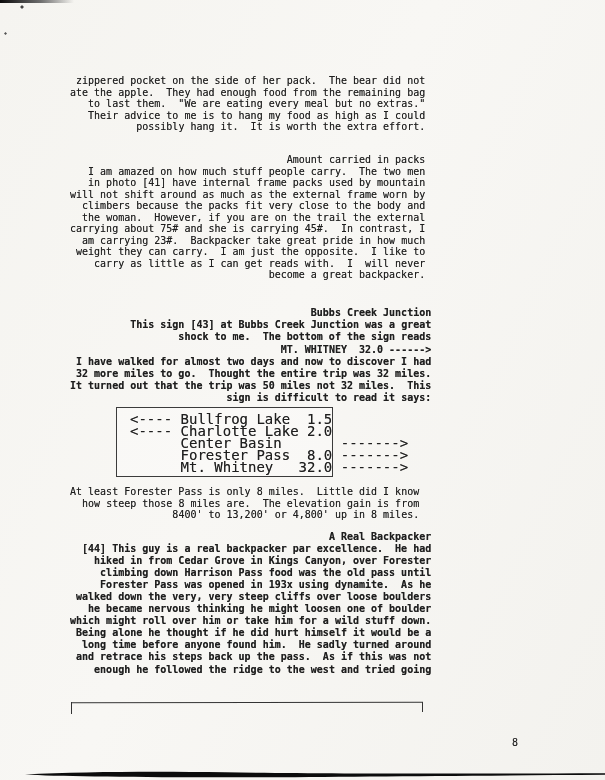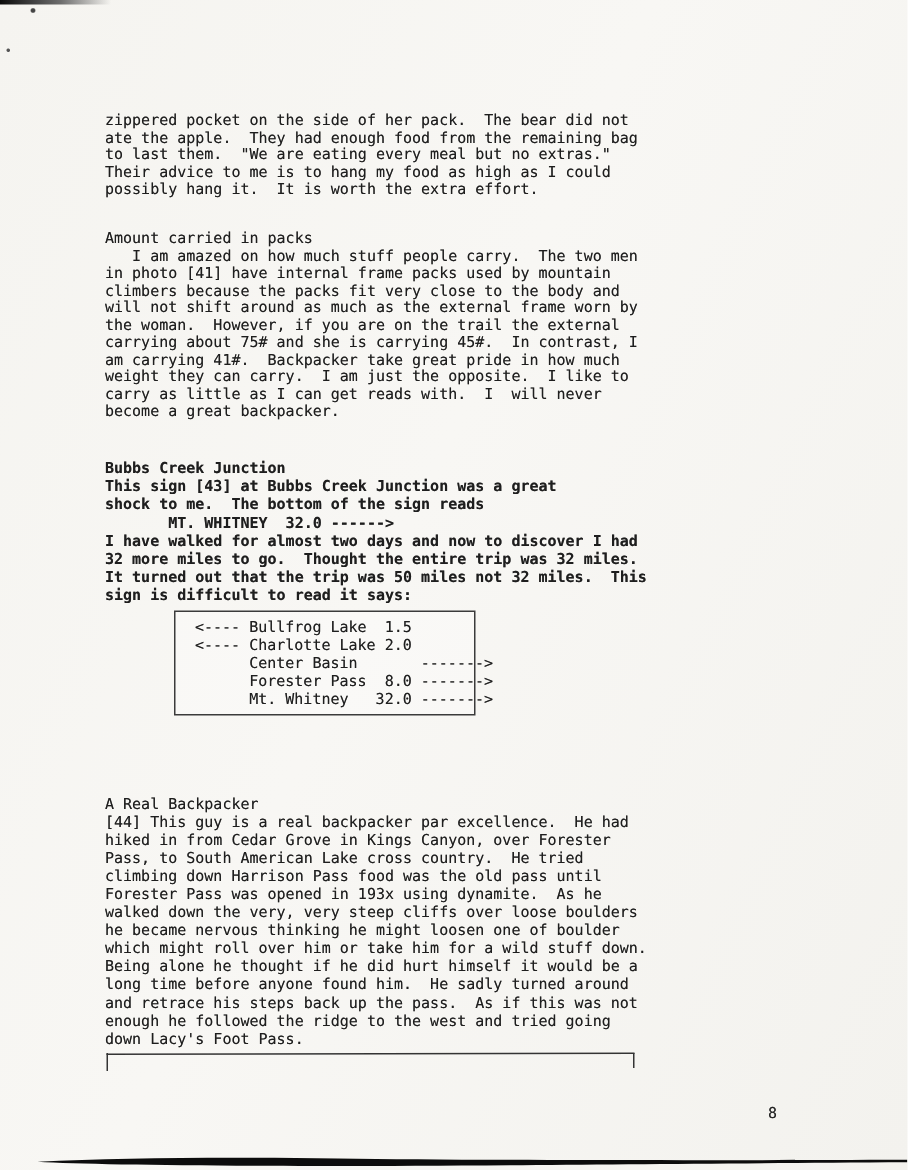--- a/index.html
+++ b/index.html
@@ -10,29 +10,30 @@
     position:relative; width:605px; height:780px; overflow:hidden;
     background:linear-gradient(115deg,#f5f4f0 0%,#f8f7f4 45%,#f3f2ee 100%);
     color:#1f1f1f;
   }
 
   
   .tblock { position:absolute; left:70px; font-size:10px; }
   .tblock .ln, .tblock .heading {
     white-space:pre; letter-spacing:0; color:#1e1e1e;
     text-shadow:0 0 0.4px rgba(20,20,20,.55);
+    text-align:right;
   }
   .lh115 .ln, .lh115 .heading { line-height:11.5px; height:11.5px; }
   .lh122 .ln, .lh122 .heading { line-height:12.2px; height:12.2px;font-weight:bold; }
-  .lh120 .ln, .lh120 .heading { line-height:12.05px; height:12.05px; }
+  .lh120 .ln, .lh120 .heading { line-height:12.05px; height:12.05px;font-weight:bold; }
 
   
   .signbox {
-    position:absolute; left:116px; top:407px; width:201px; height:70px;
-    border:1.3px solid #3b3b3b; padding:5px 0 0 13px; font-size:10px;
+    position:absolute; left:116px; top:407px; width:217px; height:70px;
+    border:1.3px solid #3b3b3b; padding:5px 0 0 13px; font-size:14px;
     background:rgba(255,255,255,.25);
   }
   .signbox .ln { white-space:pre; line-height:12px; height:12px;
     text-shadow:0 0 0.4px rgba(20,20,20,.55); }
 
   
   .pframe { position:absolute; left:71px; top:702px; width:352px; height:12px; }
   .pframe .top { position:absolute; left:0; top:0; width:100%; height:1.3px;
     background:#343434; transform:rotate(-0.12deg); }
   .pframe .tick-l { position:absolute; left:0; top:0; width:1.2px; height:12px; background:#343434; }
@@ -67,25 +68,25 @@
         <div class="ln">Their advice to me is to hang my food as high as I could</div>
         <div class="ln">possibly hang it.  It is worth the extra effort.</div>
       </div>
   </div>
 
   <div class="tblock lh115" style="top:154px">
     <div class="heading">Amount carried in packs</div>
     <div>
         <div class="ln">   I am amazed on how much stuff people carry.  The two men</div>
         <div class="ln">in photo [41] have internal frame packs used by mountain</div>
+        <div class="ln">will not shift around as much as the external frame worn by</div>
         <div class="ln">climbers because the packs fit very close to the body and</div>
-        <div class="ln">will not shift around as much as the external frame worn by</div>
         <div class="ln">the woman.  However, if you are on the trail the external</div>
         <div class="ln">carrying about 75# and she is carrying 45#.  In contrast, I</div>
-        <div class="ln">am carrying 41#.  Backpacker take great pride in how much</div>
+        <div class="ln">am carrying 23#.  Backpacker take great pride in how much</div>
         <div class="ln">weight they can carry.  I am just the opposite.  I like to</div>
         <div class="ln">carry as little as I can get reads with.  I  will never</div>
         <div class="ln">become a great backpacker.</div>
       </div>
   </div>
 
   <div class="tblock lh122" style="top:307px">
     <div class="heading">Bubbs Creek Junction</div>
     <div>
         <div class="ln">This sign [43] at Bubbs Creek Junction was a great</div>
@@ -101,37 +102,42 @@
   <div class="signbox">
     <div>
         <div class="ln">&lt;---- Bullfrog Lake  1.5</div>
         <div class="ln">&lt;---- Charlotte Lake 2.0</div>
         <div class="ln">      Center Basin       -------&gt;</div>
         <div class="ln">      Forester Pass  8.0 -------&gt;</div>
         <div class="ln">      Mt. Whitney   32.0 -------&gt;</div>
       </div>
   </div>
 
+  <div class="tblock lh115" style="top:486px">
+    <div>
+        <div class="ln">At least Forester Pass is only 8 miles.  Little did I know</div>
+        <div class="ln">how steep those 8 miles are.  The elevation gain is from</div>
+        <div class="ln">8400' to 13,200' or 4,800' up in 8 miles.</div>
+      </div>
+  </div>
 
   <div class="tblock lh120" style="top:531px">
     <div class="heading">A Real Backpacker</div>
     <div>
         <div class="ln">[44] This guy is a real backpacker par excellence.  He had</div>
         <div class="ln">hiked in from Cedar Grove in Kings Canyon, over Forester</div>
-        <div class="ln">Pass, to South American Lake cross country.  He tried</div>
         <div class="ln">climbing down Harrison Pass food was the old pass until</div>
         <div class="ln">Forester Pass was opened in 193x using dynamite.  As he</div>
         <div class="ln">walked down the very, very steep cliffs over loose boulders</div>
         <div class="ln">he became nervous thinking he might loosen one of boulder</div>
         <div class="ln">which might roll over him or take him for a wild stuff down.</div>
         <div class="ln">Being alone he thought if he did hurt himself it would be a</div>
         <div class="ln">long time before anyone found him.  He sadly turned around</div>
         <div class="ln">and retrace his steps back up the pass.  As if this was not</div>
         <div class="ln">enough he followed the ridge to the west and tried going</div>
-        <div class="ln">down Lacy's Foot Pass.</div>
       </div>
   </div>
 
   <div class="pframe">
     <div class="top"></div>
     <div class="tick-l"></div>
     <div class="tick-r"></div>
   </div>
 
   <div class="pagenum">8</div>

